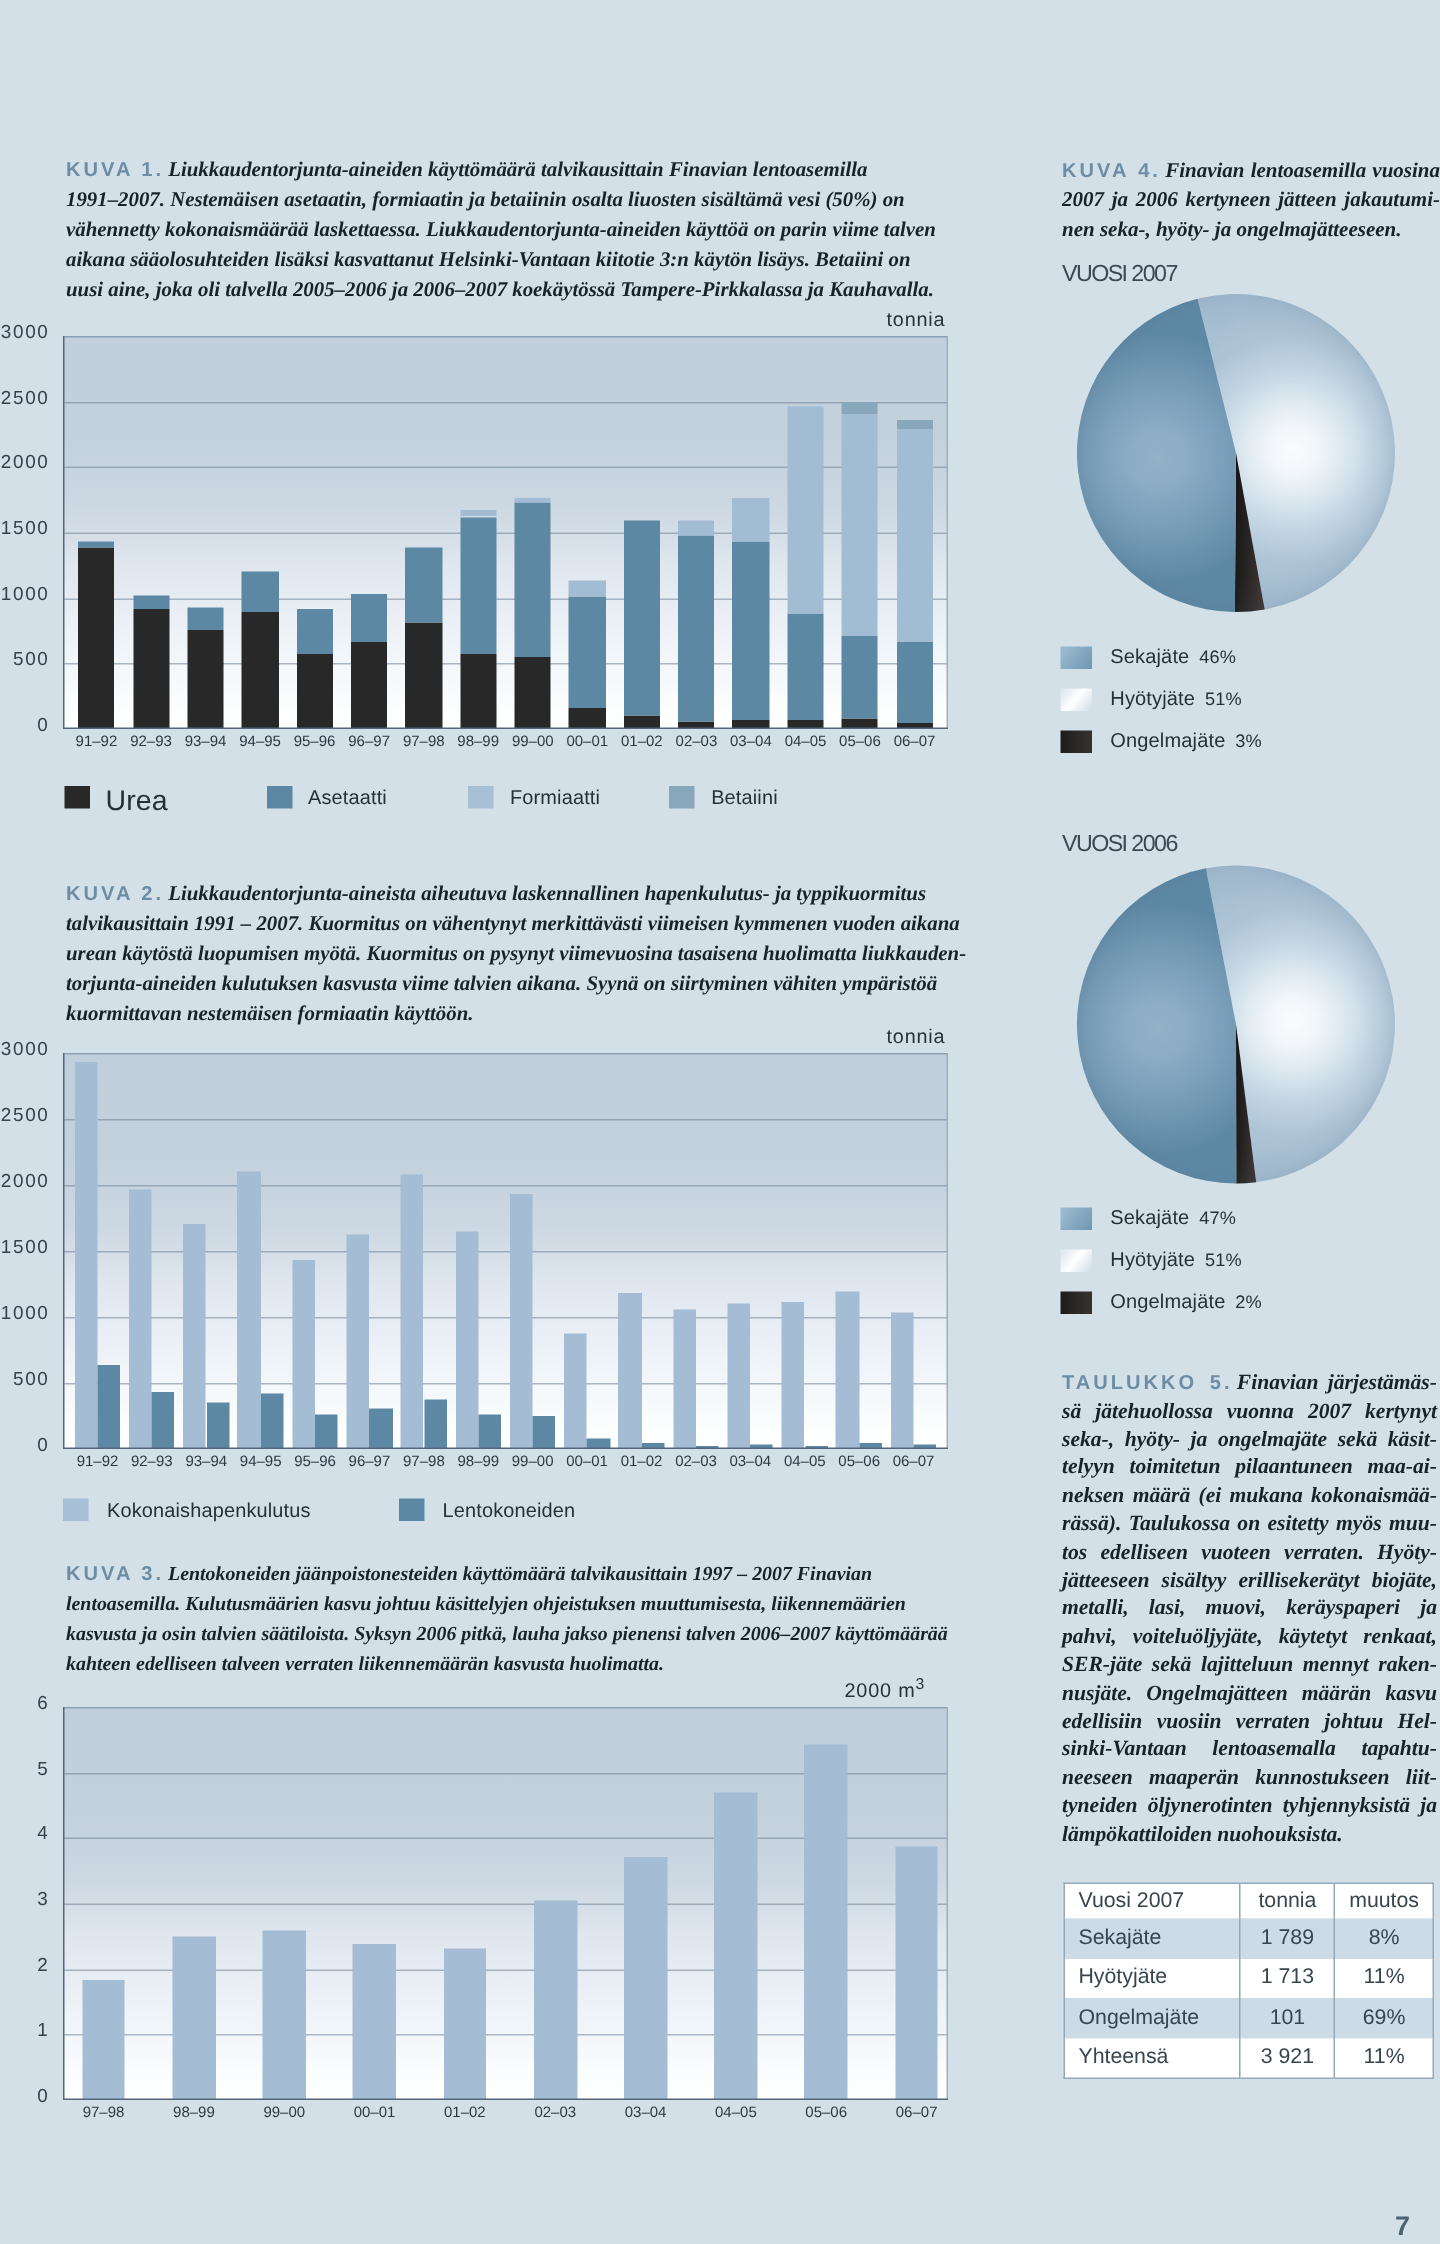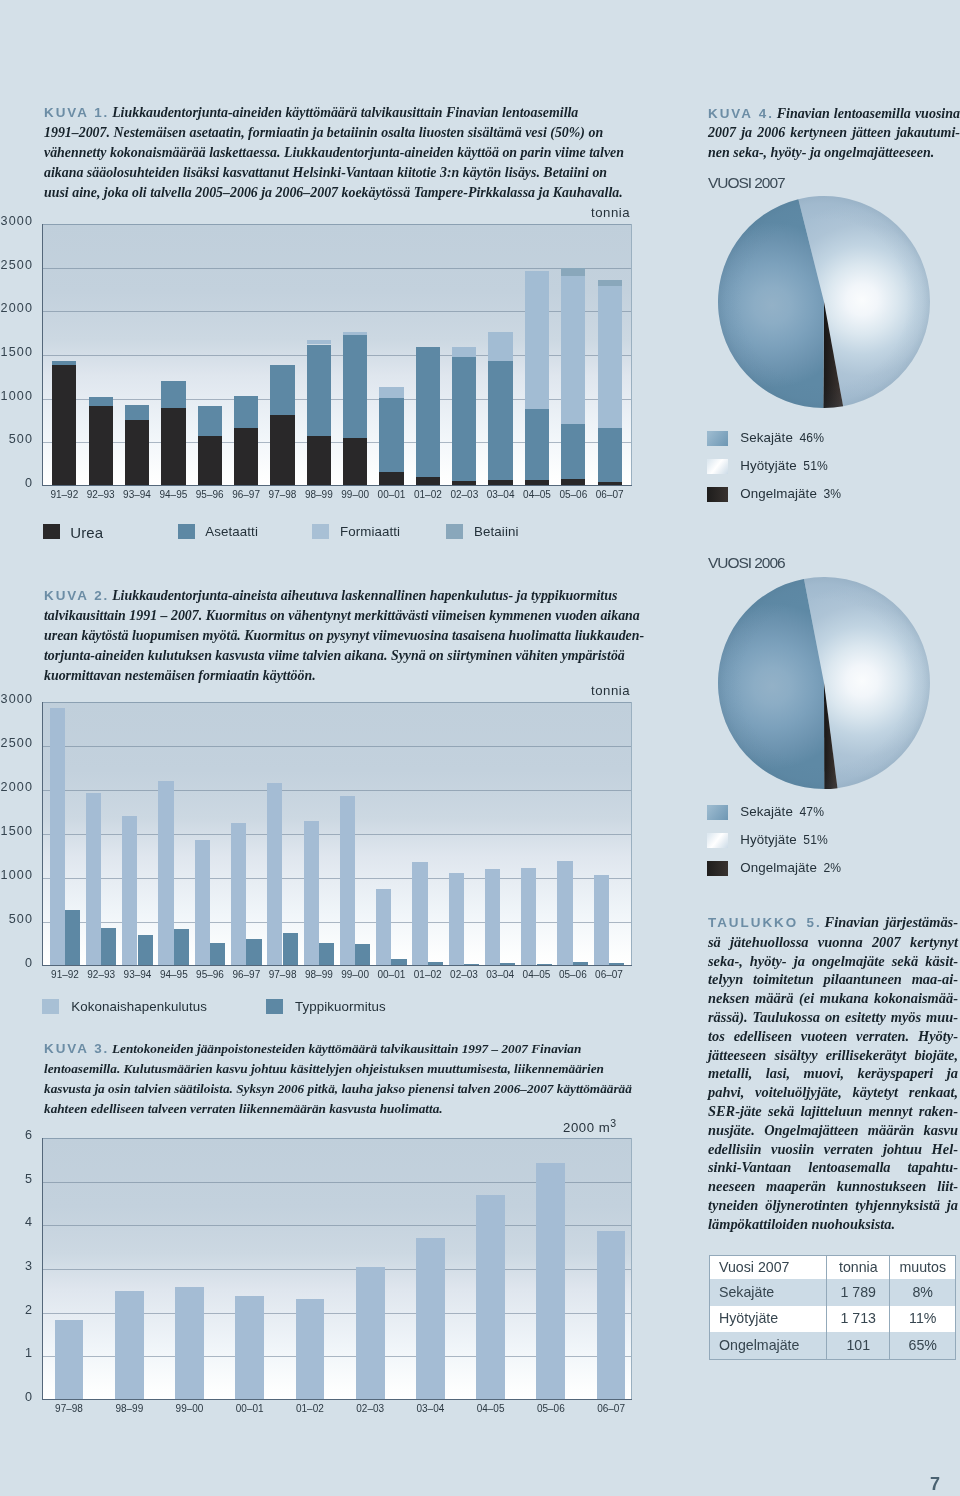--- a/index.html
+++ b/index.html
@@ -142,21 +142,21 @@
 <div class="xtick" style="left:332.2px;top:489.0px;width:46px;">99–00</div>
 <div class="xtick" style="left:368.5px;top:489.0px;width:46px;">00–01</div>
 <div class="xtick" style="left:404.9px;top:489.0px;width:46px;">01–02</div>
 <div class="xtick" style="left:441.3px;top:489.0px;width:46px;">02–03</div>
 <div class="xtick" style="left:477.6px;top:489.0px;width:46px;">03–04</div>
 <div class="xtick" style="left:514.0px;top:489.0px;width:46px;">04–05</div>
 <div class="xtick" style="left:550.3px;top:489.0px;width:46px;">05–06</div>
 <div class="xtick" style="left:586.7px;top:489.0px;width:46px;">06–07</div>
 <div class="lg-item" style="left:42.5px;top:523.5px;">
       <span class="lg-sw" style="width:17.2px;height:15.7px;background:#292829;"></span>
-      <span class="lg-tx" style="left:27.799999999999997px;top:0px;font-size:15px;">Urea</span>
+      <span class="lg-tx" style="left:27.799999999999997px;top:0px;font-size:19px;">Urea</span>
     </div>
 <div class="lg-item" style="left:177.5px;top:523.5px;">
       <span class="lg-sw" style="width:17.2px;height:15.7px;background:#5d88a4;"></span>
       <span class="lg-tx" style="left:27.799999999999997px;top:0px;font-size:13.3px;">Asetaatti</span>
     </div>
 <div class="lg-item" style="left:312.2px;top:523.5px;">
       <span class="lg-sw" style="width:17.2px;height:15.7px;background:#a8c0d5;"></span>
       <span class="lg-tx" style="left:27.799999999999997px;top:0px;font-size:13.3px;">Formiaatti</span>
     </div>
 <div class="lg-item" style="left:446.3px;top:523.5px;">
@@ -231,21 +231,21 @@
 <div class="xtick" style="left:477.2px;top:969.0px;width:46px;">03–04</div>
 <div class="xtick" style="left:513.5px;top:969.0px;width:46px;">04–05</div>
 <div class="xtick" style="left:549.8px;top:969.0px;width:46px;">05–06</div>
 <div class="xtick" style="left:586.0px;top:969.0px;width:46px;">06–07</div>
 <div class="lg-item" style="left:42.3px;top:999px;">
       <span class="lg-sw" style="width:17.0px;height:15.1px;background:#a8c0d5;"></span>
       <span class="lg-tx" style="left:29.0px;top:0px;font-size:13.3px;">Kokonaishapenkulutus</span>
     </div>
 <div class="lg-item" style="left:266.0px;top:999px;">
       <span class="lg-sw" style="width:17.0px;height:15.1px;background:#5d88a4;"></span>
-      <span class="lg-tx" style="left:29.0px;top:0px;font-size:13.3px;">Typpikuormitus</span>
+      <span class="lg-tx" style="left:29.0px;top:0px;font-size:13.3px;">Lentokoneiden</span>
     </div>
 <div class="cap" style="left:44px;top:1039px;width:589px;font-size:13.25px;line-height:20.0px;"><span class="lbl" style="font-size:13.4px;letter-spacing:2.0px;">KUVA 3.</span> <span>Lentokoneiden jäänpoistonesteiden käyttömäärä talvikausittain 1997 – 2007 Finavian lentoasemilla. Kulutusmäärien kasvu johtuu käsittelyjen ohjeistuksen muuttumisesta, liikennemäärien kasvusta ja osin talvien säätiloista. Syksyn 2006 pitkä, lauha jakso pienensi talven 2006⁠–⁠2007 käyttömäärää kahteen edelliseen talveen verraten liikennemäärän kasvusta huolimatta.</span></div>
 <div class="unit" style="left:563px;top:1116.5px;"><span>2000 m</span><span class="sup">3</span></div>
 <div class="plot" style="left:42px;top:1138px;width:590px;height:262px;">
   <div class="plotbg"></div>
   <div class="gl" style="top:218.3px;"></div>
   <div class="gl" style="top:174.7px;"></div>
   <div class="gl" style="top:131.0px;"></div>
   <div class="gl" style="top:87.3px;"></div>
   <div class="gl" style="top:43.7px;"></div>
@@ -393,18 +393,23 @@
   <td class="num c3">8%</td>
  </tr>
  <tr class="row" style="background:#ffffff;">
   <td class="c1">Hyötyjäte</td>
   <td class="num c2">1 713</td>
   <td class="num c3">11%</td>
  </tr>
  <tr class="row" style="background:#ccdbe6;">
   <td class="c1">Ongelmajäte</td>
   <td class="num c2">101</td>
-  <td class="num c3">65%</td>
+  <td class="num c3">69%</td>
+ </tr>
+ <tr class="row" style="background:#ffffff;">
+  <td class="c1">Yhteensä</td>
+  <td class="num c2">3 921</td>
+  <td class="num c3">11%</td>
  </tr>
 </tbody>
     </table>
 <div class="pageno" style="right:20px;top:1478px;">7</div>
 </div>
 
 </body></html>

